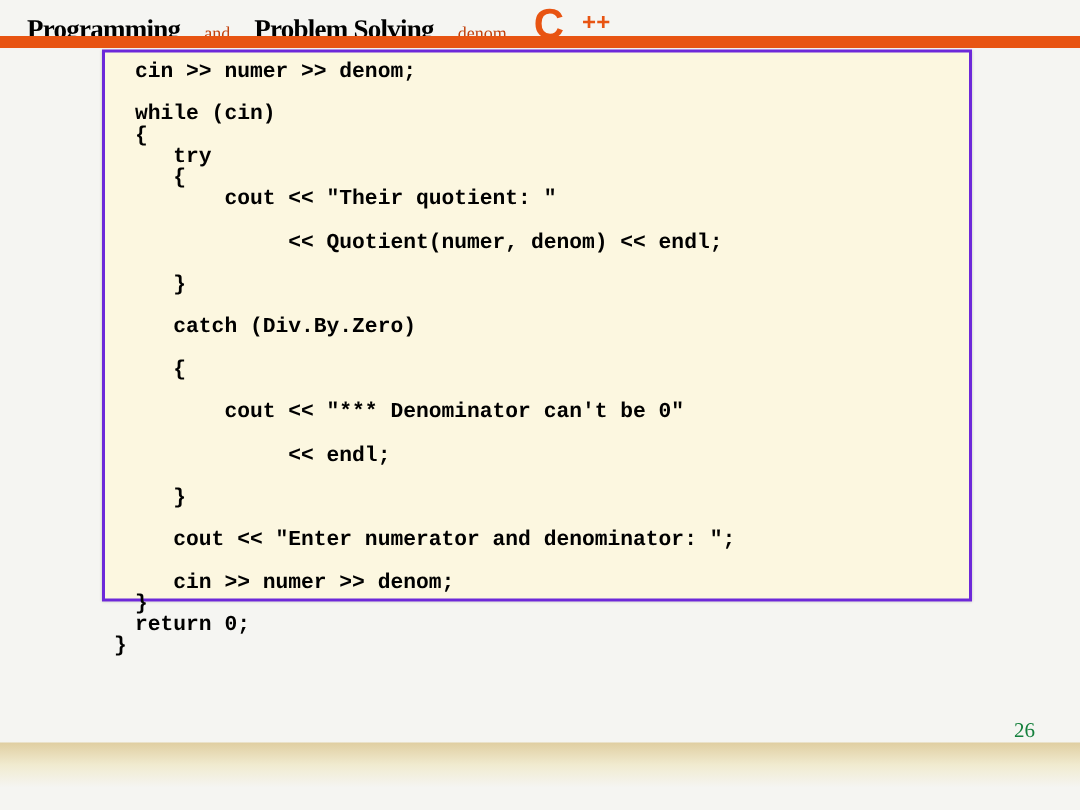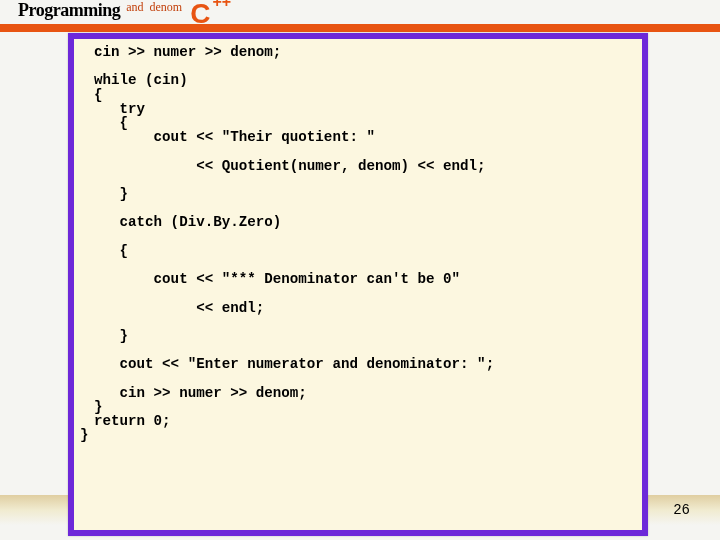--- a/index.html
+++ b/index.html
@@ -1,38 +1,39 @@
 <!DOCTYPE html>
 <html><head>
 <meta charset="utf-8">
 <style>
   * { margin: 0; padding: 0; box-sizing: border-box; }
   html, body { width: 720px; height: 540px; overflow: hidden; font-family: Arial, sans-serif; background: #f5f5f2; }
   .slide { position: relative; width: 720px; height: 540px; }
   .header-bg { position: absolute; top: 0; left: 0; width: 720px; height: 30px; }
-  .header-text { position: absolute; top: 0; left: 0; width: 720px; height: 30px; display: flex; align-items: flex-start; gap: 6px; padding-left: 18px; }
+  .header-text { position: absolute; top: 0; left: 0; width: 720px; height: 30px; display: flex; align-items: flex-end; gap: 16px; padding-left: 18px; }
   .hw-bold { font-family: "Marker Felt", "Comic Sans MS", cursive; font-weight: 900; color: #000; font-size: 18px; letter-spacing: -0.5px; }
   .hw-small { font-family: "Marker Felt", "Comic Sans MS", cursive; font-weight: 400; color: #c2410c; font-size: 12px; }
   .header-c { font-family: "Arial Black", sans-serif; font-weight: 900; color: #e85412; font-size: 28px; line-height: 1; margin-left: 2px; }
   .header-plus { font-family: "Arial Black", sans-serif; font-weight: 900; color: #e85412; font-size: 16px; line-height: 1; position: relative; top: -6px; left: -4px; }
   .orange-bar { position: absolute; top: 24px; left: 0; width: 720px; height: 8px; background: #e85412; }
   .gradient-band { position: absolute; top: 495px; left: 0; width: 720px; height: 30px; background: linear-gradient(to bottom, #b8860b 0%, #e8d890 50%, #f5f5f2 100%); opacity: 0.35; }
-  .code-box { position: absolute; top: 33px; left: 68px; width: 580px; height: 503px; background: #fcf7e0; border: 6px solid #6d28d9; box-shadow: 0 0 2px rgba(0,0,0,0.2); }
+  .code-box { position: absolute; top: 33px; left: 68px; width: 580px; height: 368px; background: #fcf7e0; border: 2px solid #6d28d9; box-shadow: 0 0 2px rgba(0,0,0,0.2); }
   .code { font-family: "Courier New", monospace; font-weight: bold; color: #000; font-size: 14.2px; white-space: pre; padding: 6px 8px 0 20px; line-height: 1.0; }
-  .page-num { position: absolute; bottom: 22px; right: 30px; color: #000000; font-size: 14px; font-family: Liberation Mono, monospace; }
+  .page-num { position: absolute; bottom: 44px; right: 30px; color: #15803d; font-size: 14px; font-family: Liberation Serif, serif; }
 </style>
 </head>
 <body>
 
 <div class="slide">
 
   <div class="header-bg"></div>
   <div class="header-text">
     <span class="hw-bold">Programming</span>
     <span class="hw-small">and</span>
+    <span class="hw-bold">Problem Solving</span>
     <span class="hw-small">denom</span>
     <span class="header-c">C</span>
     <span class="header-plus">++</span>
   </div>
   <div class="orange-bar"></div>
 
   <div class="gradient-band"></div>
 
   <div class="code-box">
 <div class="code"><span>cin &gt;&gt; numer &gt;&gt; denom;</span>

